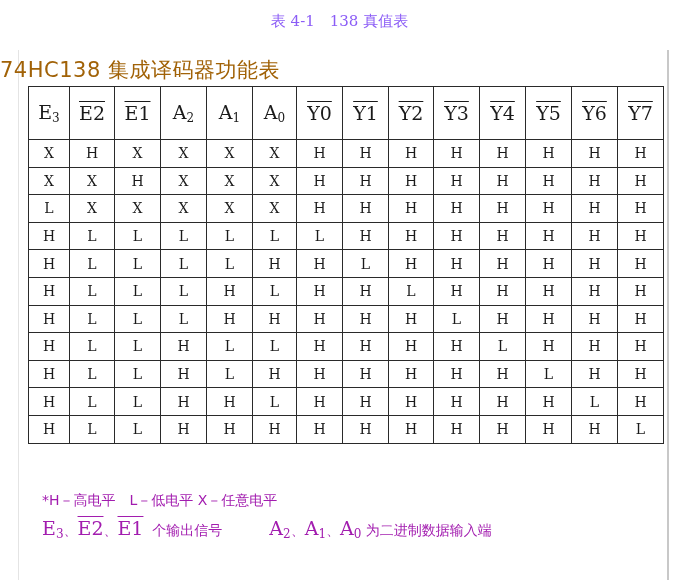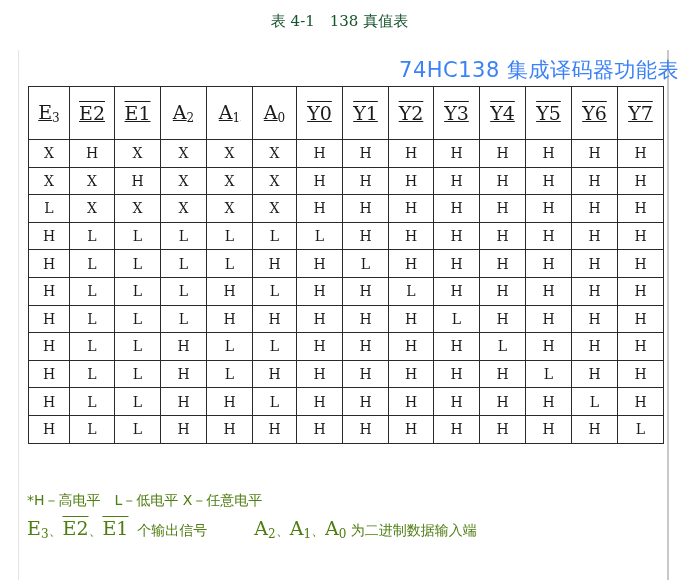--- a/index.html
+++ b/index.html
@@ -1,33 +1,33 @@
 <!DOCTYPE html>
 <html><head>
 <meta charset="utf-8">
 <style>
   html, body { margin:0; padding:0; background:#ffffff; }
   body { width:679px; height:587px; position:relative; overflow:hidden;
          font-family:"DejaVu Serif", serif; color:#1a1a1a; }
   .caption { position:absolute; top:12px; left:0; width:679px; text-align:center;
-             font-family:"DejaVu Serif", serif; font-size:15px; color:#14532d; }
+             font-family:"DejaVu Serif", serif; font-size:15px; color:#8b5cf6; }
   .frame { position:absolute; left:18px; top:50px; width:648px; height:530px;
            border-right:2px solid #c8c8c8; border-left:1px solid #e4e4e4; }
-  .title { position:absolute; top:56px; left:0; width:679px; text-align:right;
-           font-family:"DejaVu Sans", sans-serif; font-size:21px; color:#3b82f6; letter-spacing:0.5px; }
+  .title { position:absolute; top:56px; left:0; width:679px; text-align:left;
+           font-family:"DejaVu Sans", sans-serif; font-size:21px; color:#a16207; letter-spacing:0.5px; }
   table { position:absolute; left:28px; top:86px; border-collapse:collapse;
           table-layout:fixed; width:636px; }
   td, th { border:1.5px solid #2a2a2a; text-align:center; padding:0; }
   .grp th { height:38px; font-family:"DejaVu Sans", sans-serif; font-weight:bold; font-size:13px; }
-  .hdr th { height:52px; font-family:"DejaVu Serif", serif; font-weight:normal; font-size:19px;text-decoration:underline; }
+  .hdr th { height:52px; font-family:"DejaVu Serif", serif; font-weight:normal; font-size:19px; }
   .ov { text-decoration:overline; }
   sub { font-size:12px; vertical-align:-3px; }
   tbody td { height:26.6px; font-size:14px; font-family:"DejaVu Serif", serif; }
-  .notes { position:absolute; left:27px; top:486px; font-family:"DejaVu Sans", sans-serif;
-           font-size:14px; color:#4d7c0f; line-height:28px; }
+  .notes { position:absolute; left:42px; top:486px; font-family:"DejaVu Sans", sans-serif;
+           font-size:14px; color:#a21caf; line-height:28px; }
   .notes .big { font-family:"DejaVu Serif", serif; font-size:19px; }
   .notes .gap { display:inline-block; width:38px; }
 </style>
 </head>
 <body>
 
 <div class="caption">表 4-1　138 真值表</div>
 <div class="frame"></div>
 <div class="title">74HC138 集成译码器功能表</div>
 

